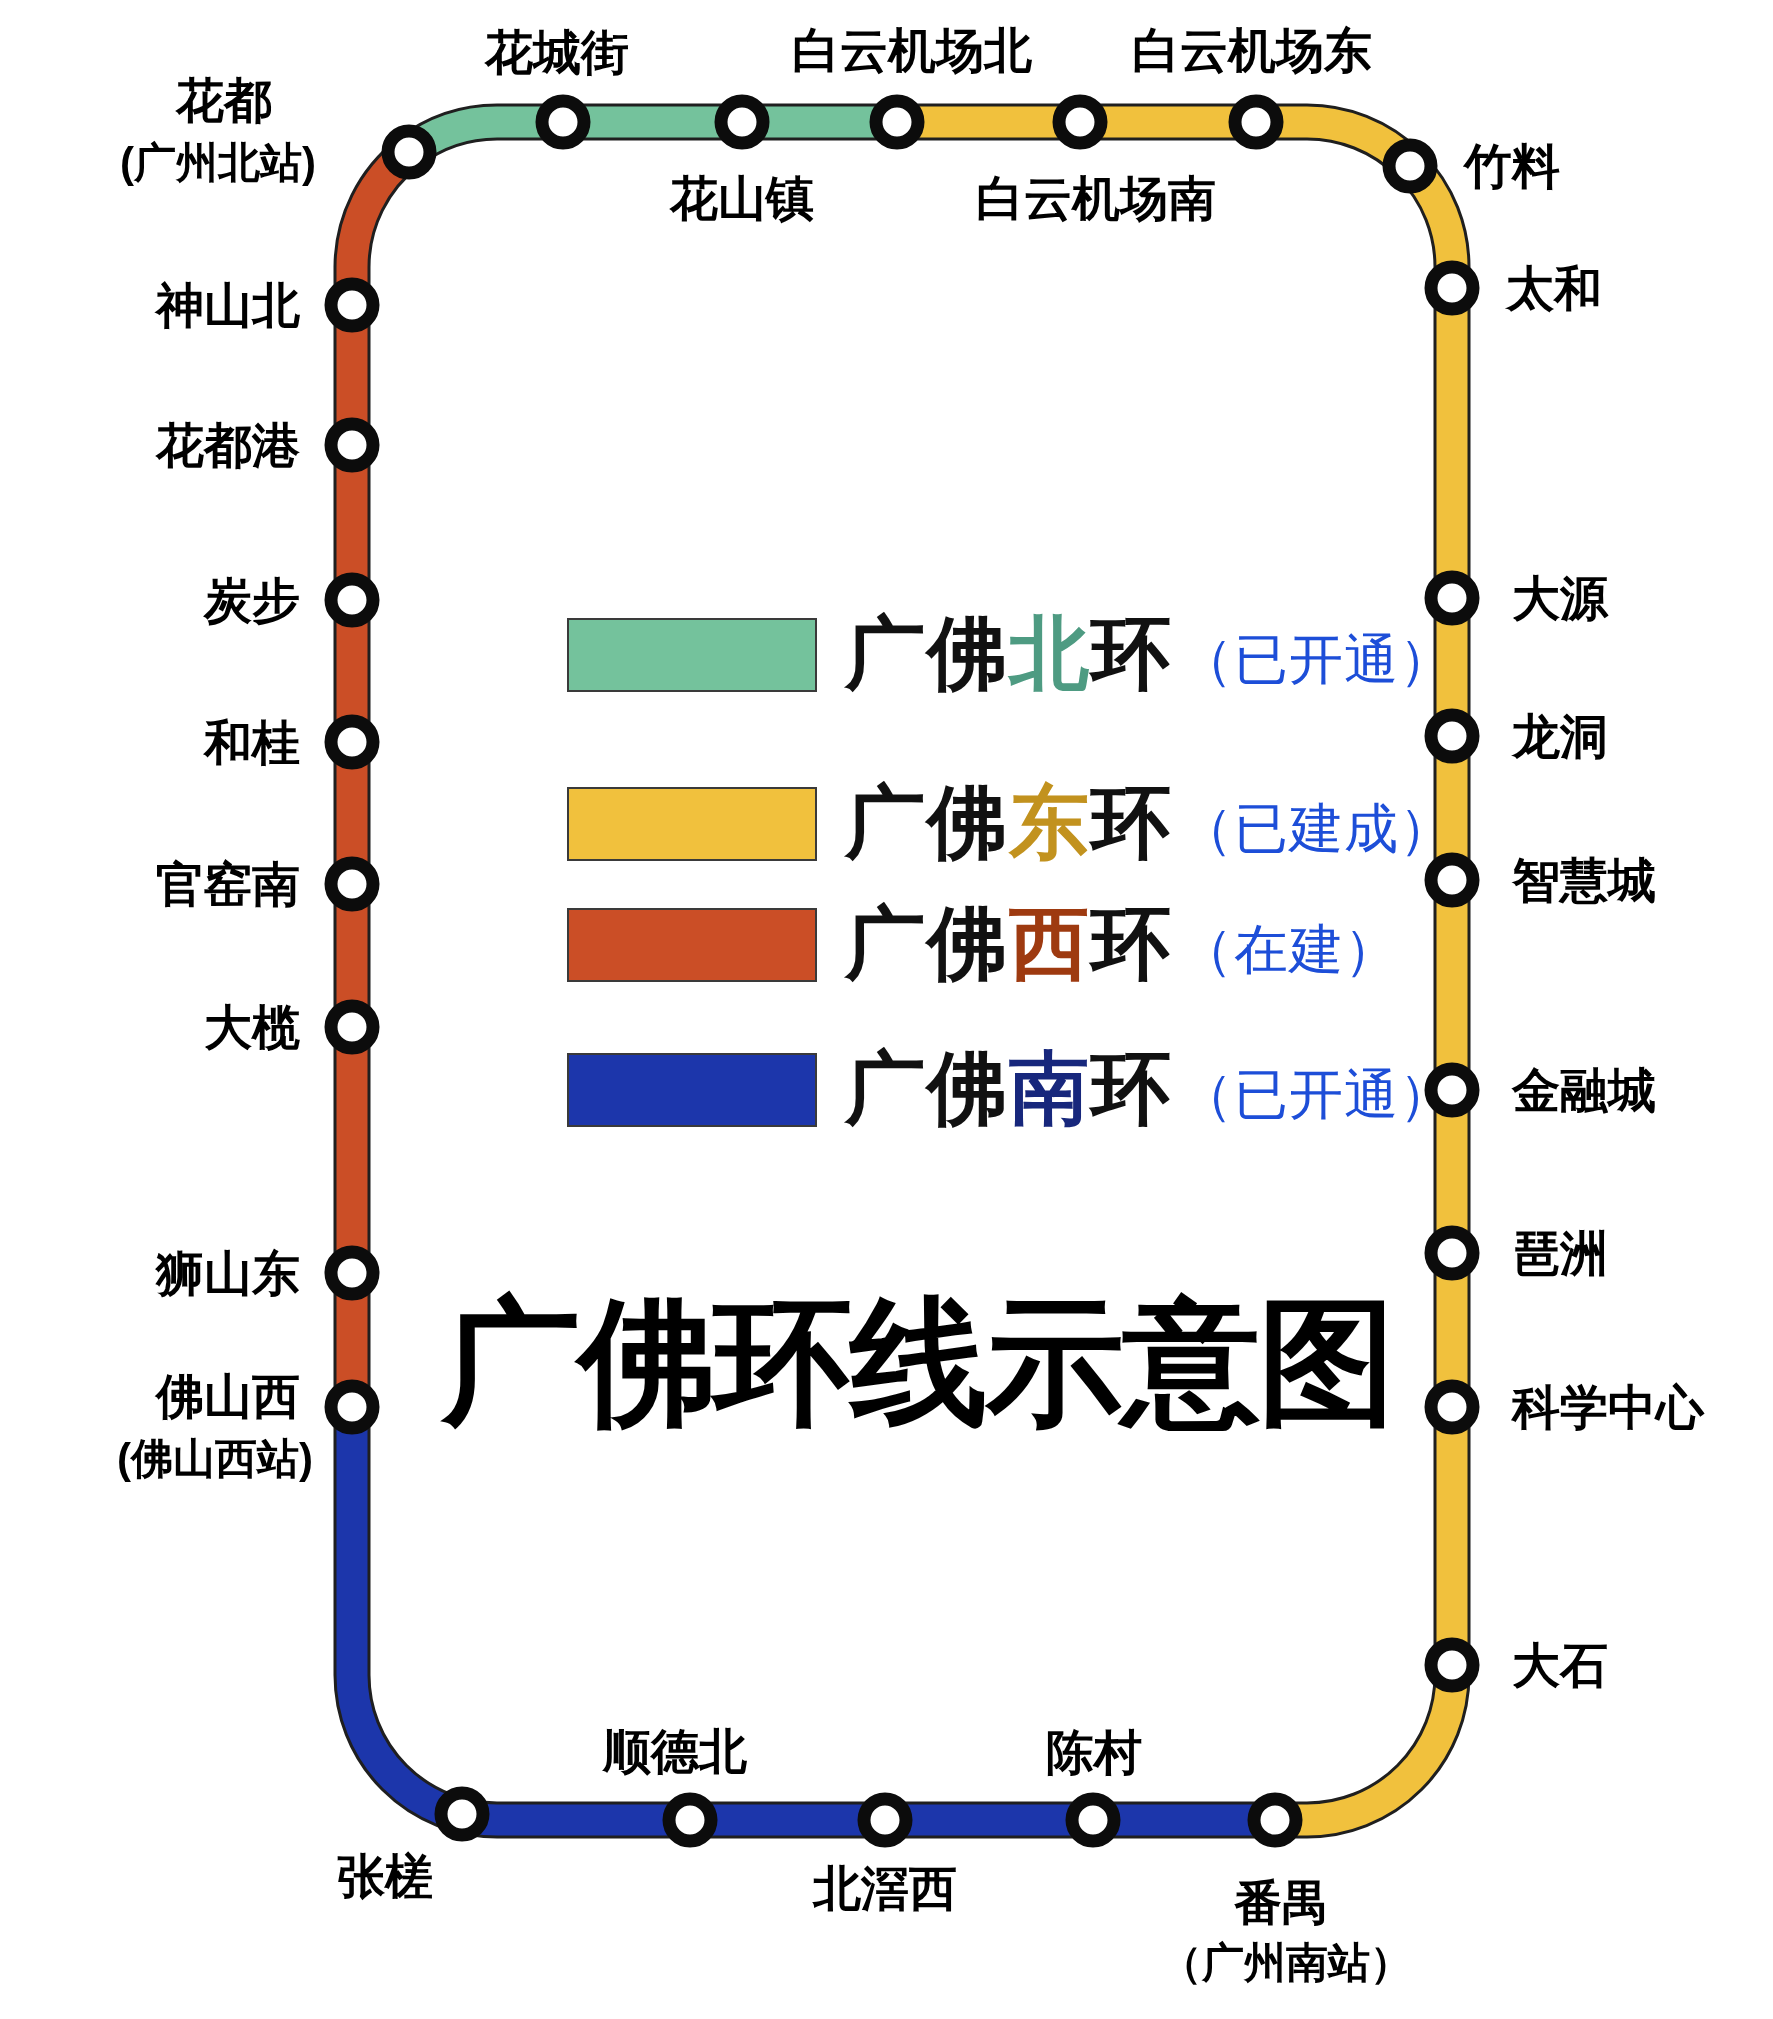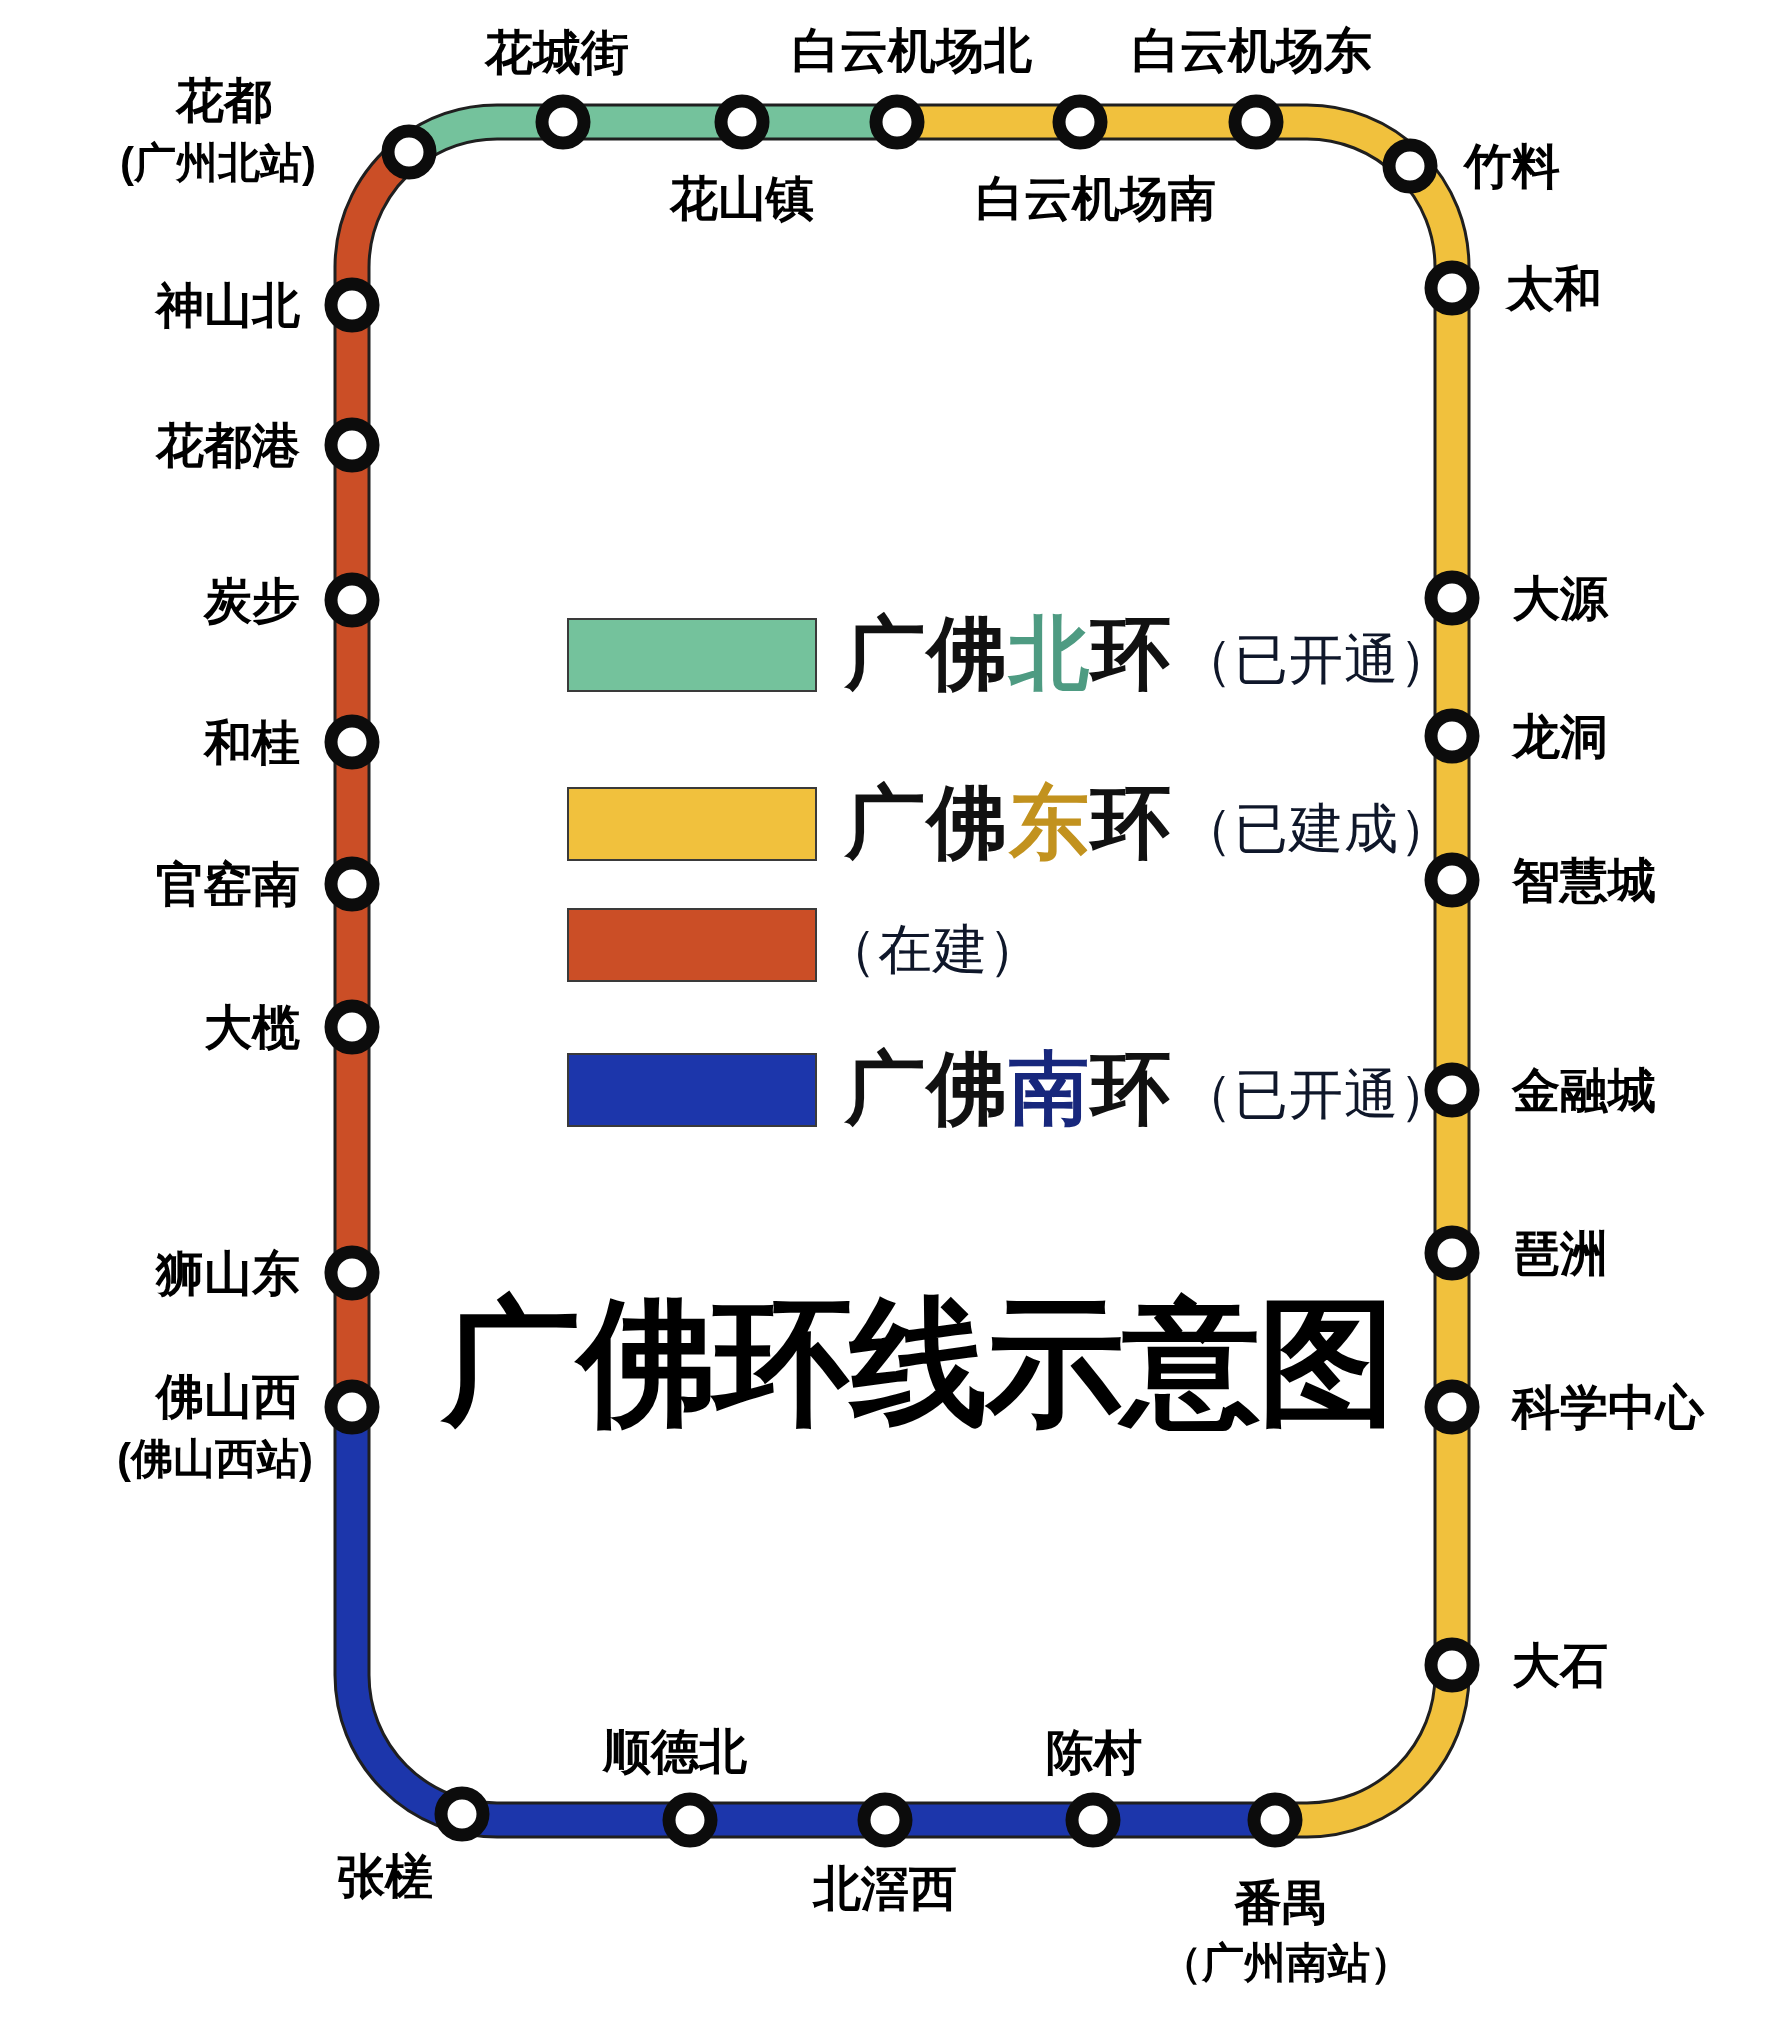--- a/index.html
+++ b/index.html
@@ -9,21 +9,21 @@
   .station-dot{fill:#ffffff;stroke:#0c0c0c;stroke-width:13px;}
   text{dominant-baseline:central;fill:#000;}
   .st-label{font:700 48px "Liberation Sans",sans-serif;}
   .st-sub{font:700 42px "Liberation Sans",sans-serif;}
   .title{position:absolute;left:918px;top:1364px;transform:translate(-50%,-50%);
          font:900 138px "Liberation Serif",serif;color:#000;white-space:nowrap;letter-spacing:-2px;}
   .legend{position:absolute;left:567px;top:0;width:960px;height:100%;}
   .legend-row{position:absolute;left:0;display:flex;align-items:center;height:74px;white-space:nowrap;}
   .swatch{width:250px;height:74px;border:2px solid #3a3a3a;box-sizing:border-box;flex:none;}
   .legend-name{font:700 80px "Liberation Serif",serif;margin-left:28px;letter-spacing:2px;color:#111;}
-  .legend-status{font:400 54px "Liberation Serif",serif;margin-left:6px;padding-top:10px;letter-spacing:1px;color:#0f172a;}
+  .legend-status{font:400 54px "Liberation Serif",serif;margin-left:6px;padding-top:10px;letter-spacing:1px;color:#1d4ed8;}
 </style>
 </head>
 <body>
 
 <div class="canvas">
 
   <svg class="map" width="1773" height="2019" viewBox="0 0 1773 2019">
     <g id="line-outlines">
         <path d="M 409 152 A 145 145 0 0 1 497 122 L 897 122" fill="none" stroke="#1f1f1f" stroke-width="37" stroke-linejoin="round"></path>
         <path d="M 897 122 L 1307 122 A 145 145 0 0 1 1452 267 L 1452 1675 A 145 145 0 0 1 1307 1820 L 1275 1820" fill="none" stroke="#1f1f1f" stroke-width="37" stroke-linejoin="round"></path>
@@ -105,20 +105,21 @@
       <span class="legend-name"><span>广佛</span><span style="color: rgb(78, 155, 130);">北</span><span>环</span></span>
       <span class="legend-status">（已开通）</span>
     </div>
     <div class="legend-row" style="top:787px;">
       <span class="swatch" style="background: rgb(241, 193, 61);"></span>
       <span class="legend-name"><span>广佛</span><span style="color: rgb(194, 146, 30);">东</span><span>环</span></span>
       <span class="legend-status">（已建成）</span>
     </div>
     <div class="legend-row" style="top:908px;">
       <span class="swatch" style="background: rgb(203, 78, 38);"></span>
+      <span class="legend-name"><span>广佛</span><span style="color: rgb(158, 58, 16);">西</span><span>环</span></span>
       <span class="legend-status">（在建）</span>
     </div>
     <div class="legend-row" style="top:1053px;">
       <span class="swatch" style="background: rgb(28, 54, 171);"></span>
       <span class="legend-name"><span>广佛</span><span style="color: rgb(23, 39, 124);">南</span><span>环</span></span>
       <span class="legend-status">（已开通）</span>
     </div>
   </div>
 
   <div class="title">广佛环线示意图</div>

